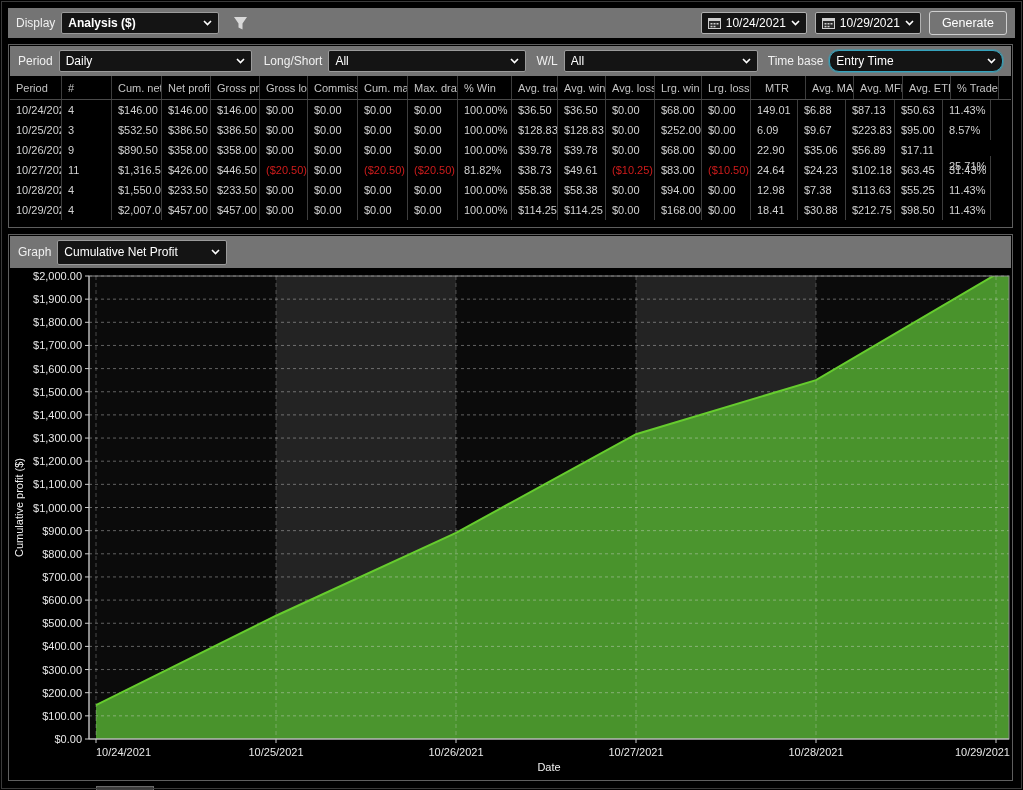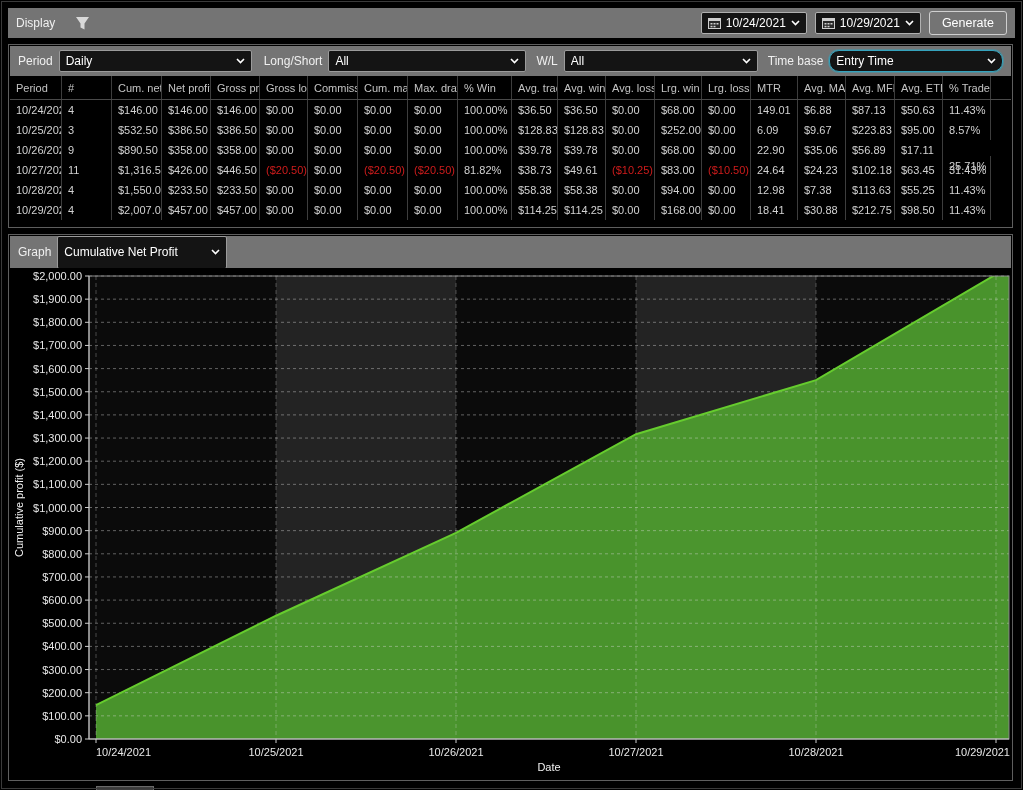--- a/index.html
+++ b/index.html
@@ -52,20 +52,26 @@
   #bottom-tab-fragment { position:absolute; left:88px; top:3px; width:58px; height:4px;
                          background:#3f3f3f; border:1px solid #6a6a6a; border-bottom:none; }
 </style>
 </head>
 <body>
 
 <div class="window">
 
   <div class="toolbar" id="toolbar-top">
     <span class="tb-label">Display</span>
+    <div class="select" style="width:158px;">
+      <span class="val" style="font-weight:600;">Analysis ($)</span>
+      <svg class="chev" width="9" height="6" viewBox="0 0 9 6">
+          <path d="M1 1 L4.5 4.5 L8 1" stroke="#fff" stroke-width="1.6" fill="none"></path>
+        </svg>
+    </div>
     <span class="funnel">
       <svg width="15" height="15" viewBox="0 0 15 15">
         <path d="M1 1 H14 L9.5 7.5 V13.5 L5.5 11.5 V7.5 Z" fill="#d9d9d9"></path>
       </svg>
     </span>
     <div style="margin-left:auto; display:flex; align-items:center; gap:8px;">
       <div class="datebox">
         <svg width="13" height="12" viewBox="0 0 13 12">
           <rect x="0.5" y="1.5" width="12" height="10" fill="#2a2a2a" stroke="#cfcfcf"></rect>
           <rect x="0.5" y="1.5" width="12" height="2.5" fill="#cfcfcf"></rect>
@@ -140,21 +146,21 @@
           <div class="tcell" style="width: 48px;">Gross loss</div>
           <div class="tcell" style="width: 50px;">Commission</div>
           <div class="tcell" style="width: 50px;">Cum. max. drawdown</div>
           <div class="tcell" style="width: 50px;">Max. drawdown</div>
           <div class="tcell" style="width: 54px;">% Win</div>
           <div class="tcell" style="width: 46px;">Avg. trade</div>
           <div class="tcell" style="width: 48px;">Avg. win</div>
           <div class="tcell" style="width: 49px;">Avg. loss</div>
           <div class="tcell" style="width: 47px;">Lrg. win</div>
           <div class="tcell" style="width: 49px;">Lrg. loss</div>
-          <div class="tcell" style="width: 47px;">MTR</div>
+          <div class="tcell" style="width: 47px; margin-left: 8px;">MTR</div>
           <div class="tcell" style="width: 48px;">Avg. MAE</div>
           <div class="tcell" style="width: 49px;">Avg. MFE</div>
           <div class="tcell" style="width: 48px;">Avg. ETD</div>
           <div class="tcell" style="width: 48px;">% Traded</div>
         </div>
         <div class="trow">
           <div class="tcell" style="width: 52px;">10/24/2021</div>
           <div class="tcell" style="width: 50px;">4</div>
           <div class="tcell" style="width: 50px;">$146.00</div>
           <div class="tcell" style="width: 49px;">$146.00</div>
@@ -284,21 +290,21 @@
           <div class="tcell" style="width: 49px;">$212.75</div>
           <div class="tcell" style="width: 48px;">$98.50</div>
           <div class="tcell" style="width: 48px;">11.43%</div>
         </div>
       </div>
   </div>
 
   <div id="panel-graph">
     <div class="toolbar" id="toolbar-graph">
       <span class="tb-label">Graph</span>
-      <div class="select" style="width:170px; height:33px;">
+      <div class="select" style="width:170px; height:25px;">
         <span class="val">Cumulative Net Profit</span>
         <svg class="chev" width="9" height="6" viewBox="0 0 9 6">
             <path d="M1 1 L4.5 4.5 L8 1" stroke="#fff" stroke-width="1.6" fill="none"></path>
           </svg>
       </div>
     </div>
     <div id="chart-wrap"><svg width="1001" height="512">
           <defs>
             <clipPath id="plotclip">
               <rect x="79" y="8" width="920" height="463"></rect>

